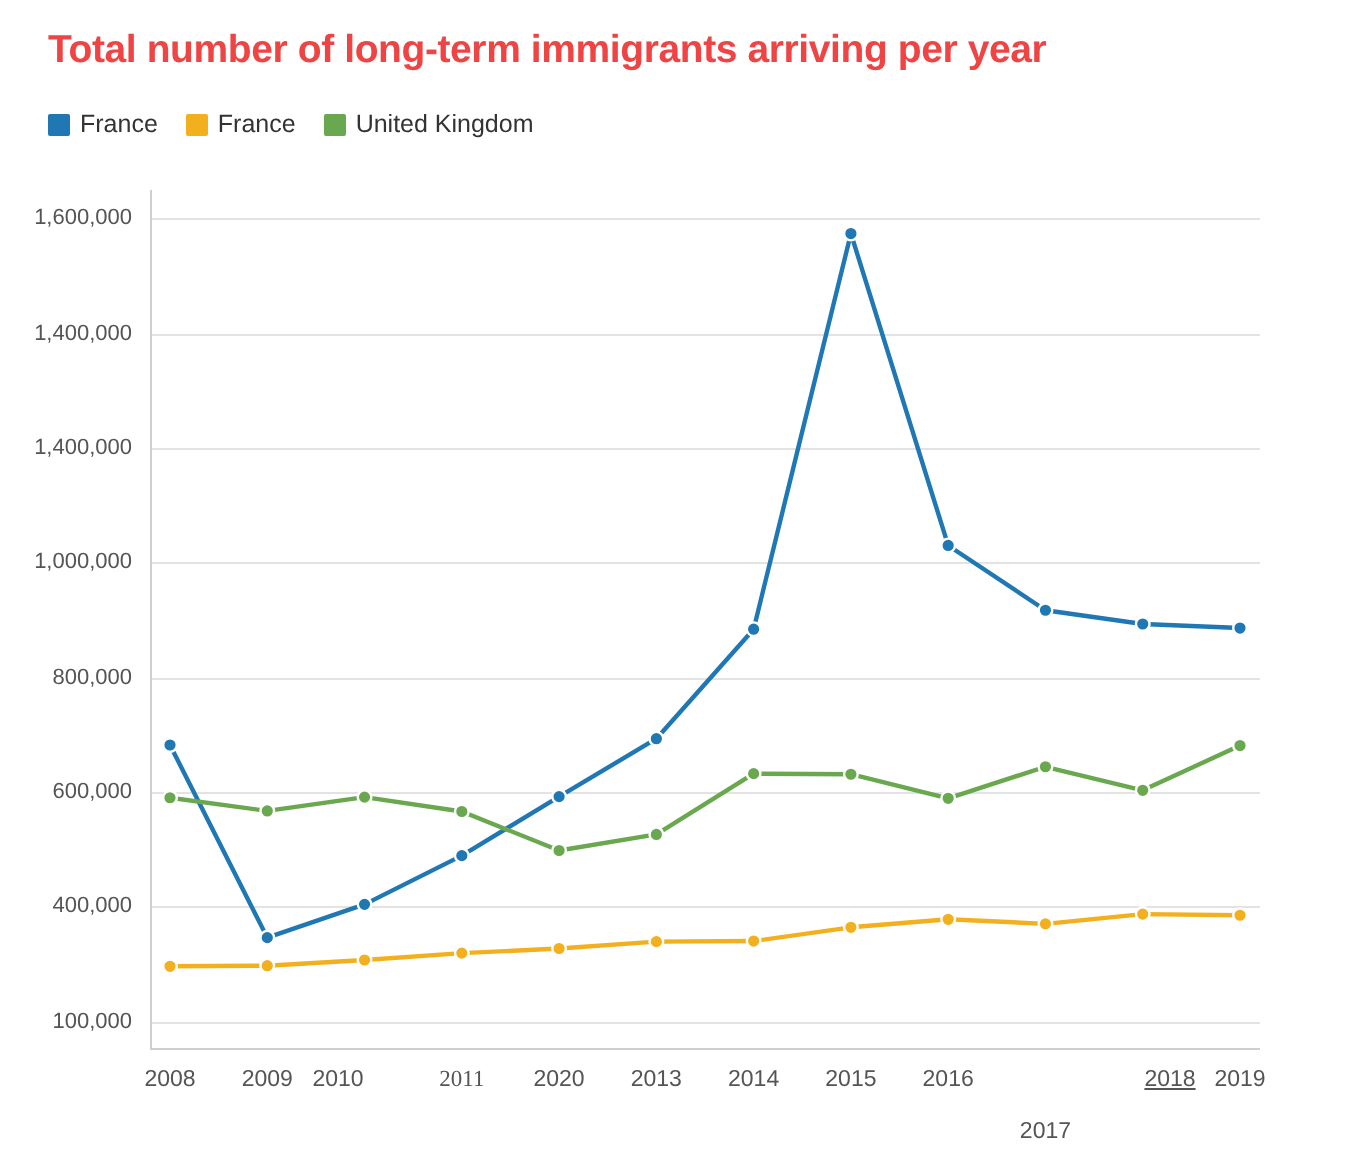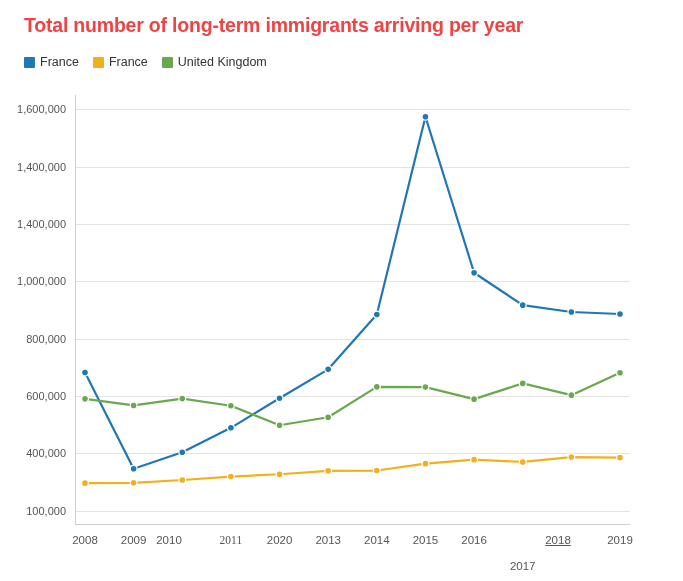--- a/index.html
+++ b/index.html
@@ -215,17 +215,17 @@
       <div class="x-tick-label" style="left: 10px;">2008</div>
       <div class="x-tick-label" style="left: 58.6364px;">2009</div>
       <div class="x-tick-label" style="left: 94px;">2010</div>
       <div class="x-tick-label" style="left: 155.909px; font-family: Liberation Serif, serif;">2011</div>
       <div class="x-tick-label" style="left: 204.545px;">2020</div>
       <div class="x-tick-label" style="left: 253.182px;">2013</div>
       <div class="x-tick-label" style="left: 301.818px;">2014</div>
       <div class="x-tick-label" style="left: 350.455px;">2015</div>
       <div class="x-tick-label" style="left: 399.091px;">2016</div>
       <div class="x-tick-label" style="left: 447.727px; margin-top: 26px;">2017</div>
-      <div class="x-tick-label" style="left: 483px; text-decoration: underline;">2018</div>
+      <div class="x-tick-label" style="left: 510px; text-decoration: underline;">2018</div>
       <div class="x-tick-label" style="left: 545px;">2019</div>
     </div>
 
 </div>
 
 </body></html>

